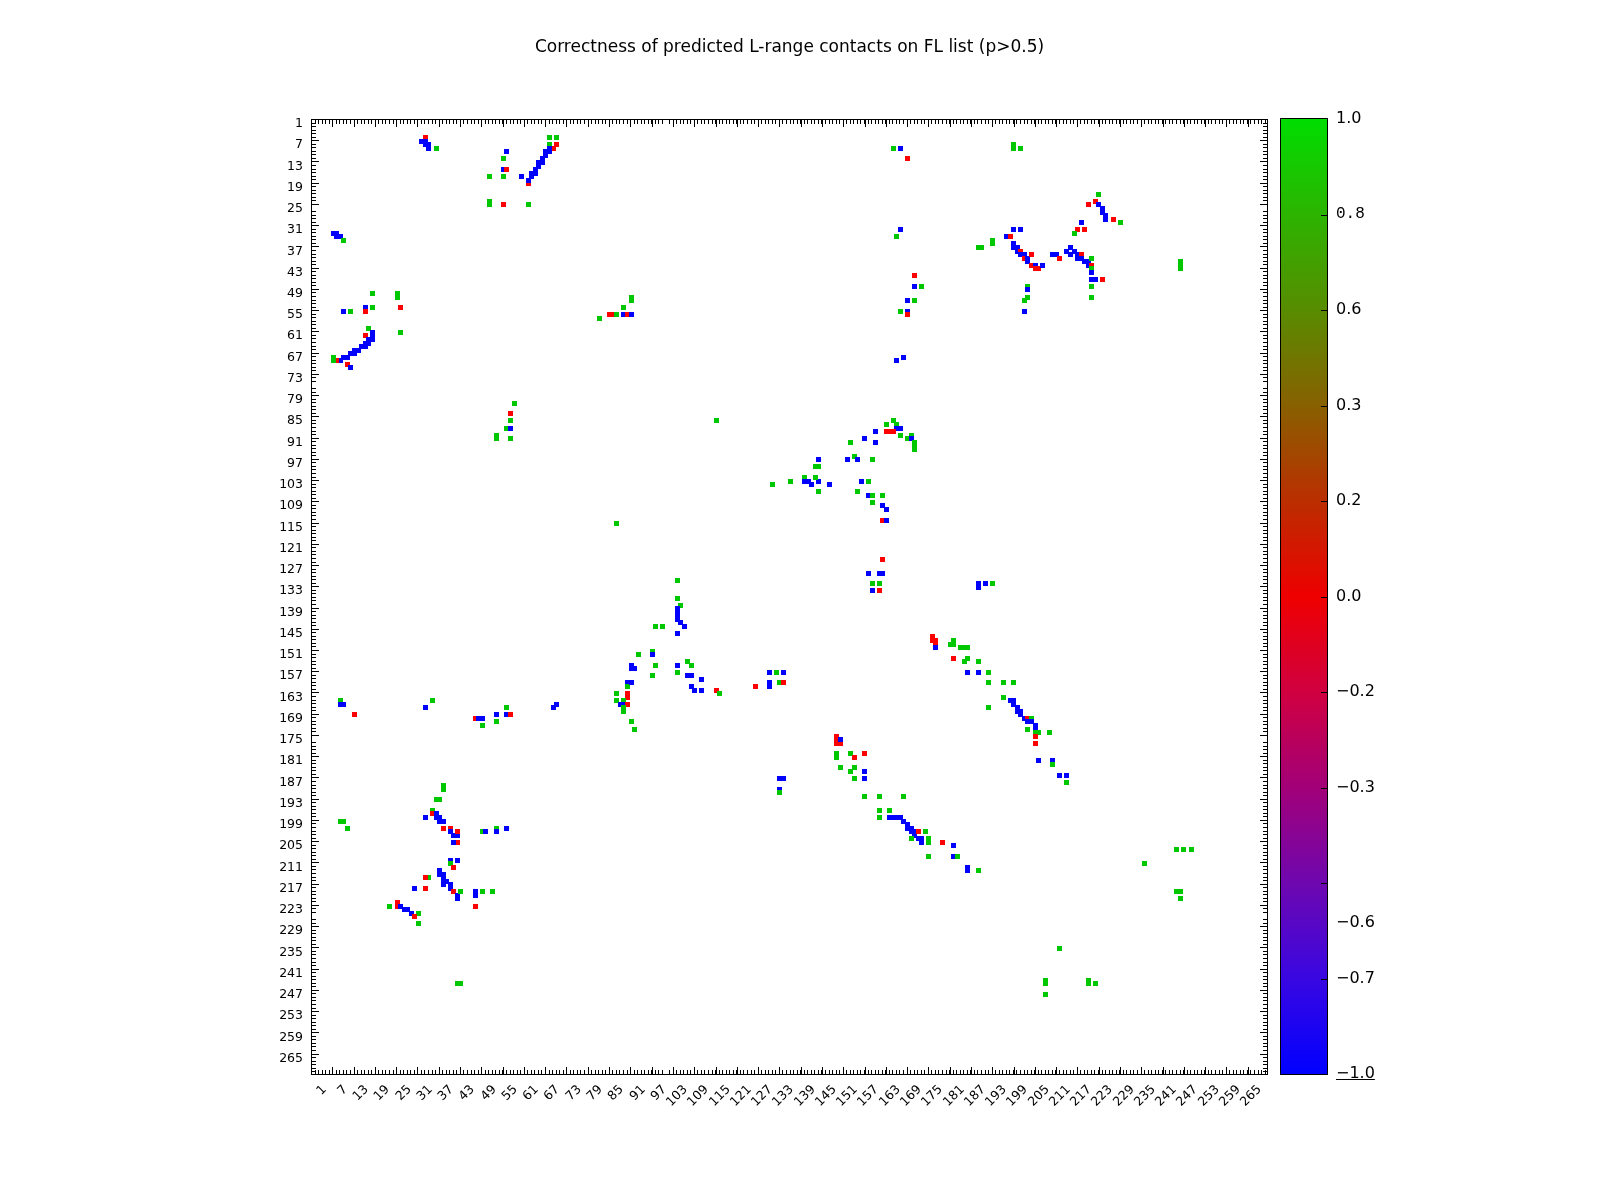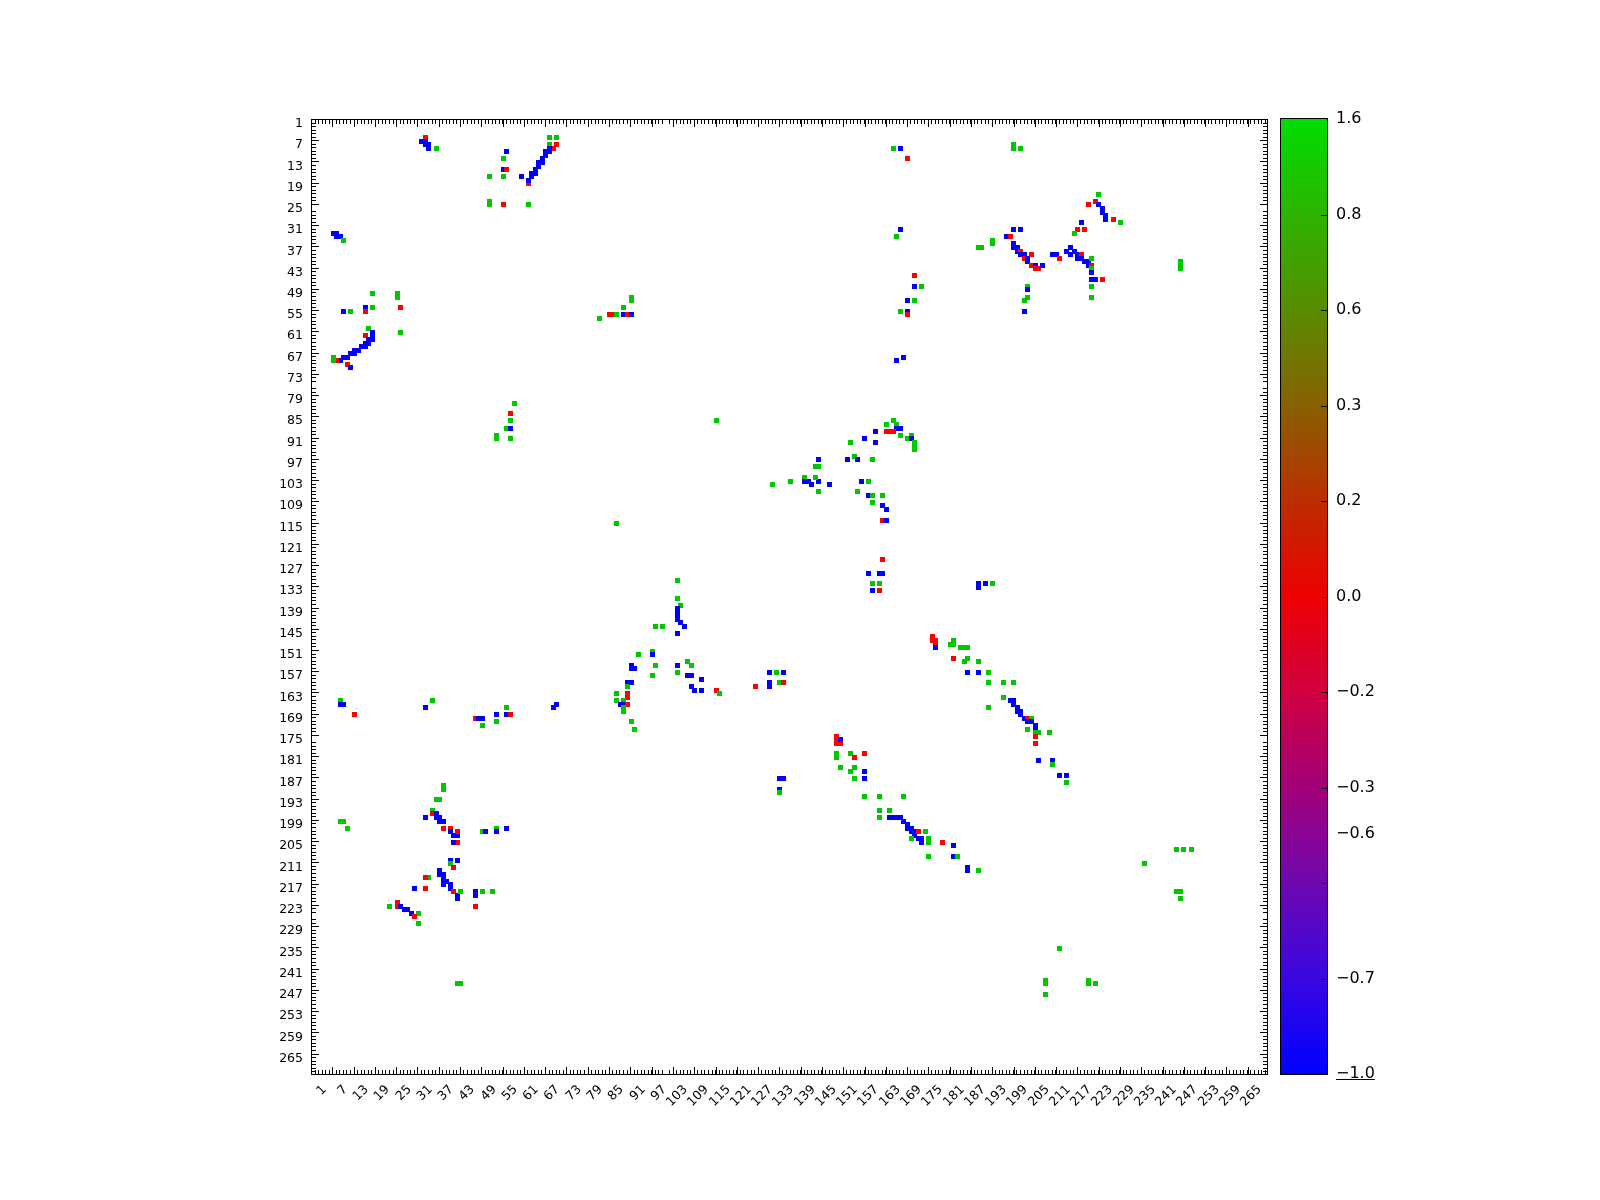--- a/index.html
+++ b/index.html
@@ -36,20 +36,21 @@
         transform:translateX(-100%) rotate(-45deg);transform-origin:100% 0;}
   #colorbar{position:absolute;left:1280px;top:118px;width:48px;height:957px;
             border:1px solid #000;box-sizing:border-box;}
   .cbtick{position:absolute;right:0;width:6px;height:1px;background:#000;}
   .cblab{position:absolute;left:1336px;font-size:16px;line-height:16px;}
 </style>
 </head>
 <body>
 
 <div id="figure">
+  <div class="suptitle" id="suptitle2">Correctness of predicted L-range contacts on FL list (p&gt;0.5)</div>
 
   <div id="plot">
     <div class="tickstrip ts-top"></div>
     <div class="tickstrip ts-bottom"></div>
     <div class="tickstrip ts-left"></div>
     <div class="tickstrip ts-right"></div>
     <div id="points">
         <div class="pt" style="left: 110.922px; top: 15.2037px; background: rgb(255, 0, 0);"></div>
         <div class="pt" style="left: 107.378px; top: 18.7444px; background: rgb(0, 0, 255);"></div>
         <div class="pt" style="left: 110.922px; top: 18.7444px; background: rgb(0, 0, 255);"></div>
@@ -649,25 +650,25 @@
         <div class="cbtick" style="top: 286.5px;"></div>
         <div class="cbtick" style="top: 382px;"></div>
         <div class="cbtick" style="top: 477.5px;"></div>
         <div class="cbtick" style="top: 573px;"></div>
         <div class="cbtick" style="top: 668.5px;"></div>
         <div class="cbtick" style="top: 764px;"></div>
         <div class="cbtick" style="top: 859.5px;"></div>
       </div>
   </div>
   <div id="cblabels">
-      <div class="cblab" style="top: 110px;">1.6</div>
-      <div class="cblab" style="top: 205.5px;">0.8</div>
+      <div class="cblab" style="top: 110px;">1.0</div>
+      <div class="cblab" style="top: 205.5px; font-family: Liberation Mono, monospace;">0.8</div>
       <div class="cblab" style="top: 301px;">0.6</div>
       <div class="cblab" style="top: 396.5px;">0.3</div>
       <div class="cblab" style="top: 492px;">0.2</div>
       <div class="cblab" style="top: 587.5px;">0.0</div>
       <div class="cblab" style="top: 683px;">−0.2</div>
       <div class="cblab" style="top: 778.5px;">−0.3</div>
-      <div class="cblab" style="top: 825px;">−0.6</div>
+      <div class="cblab" style="top: 914px;">−0.6</div>
       <div class="cblab" style="top: 969.5px;">−0.7</div>
       <div class="cblab" style="top: 1065px; text-decoration: underline;">−1.0</div>
     </div>
 </div>
 
 </body></html>

